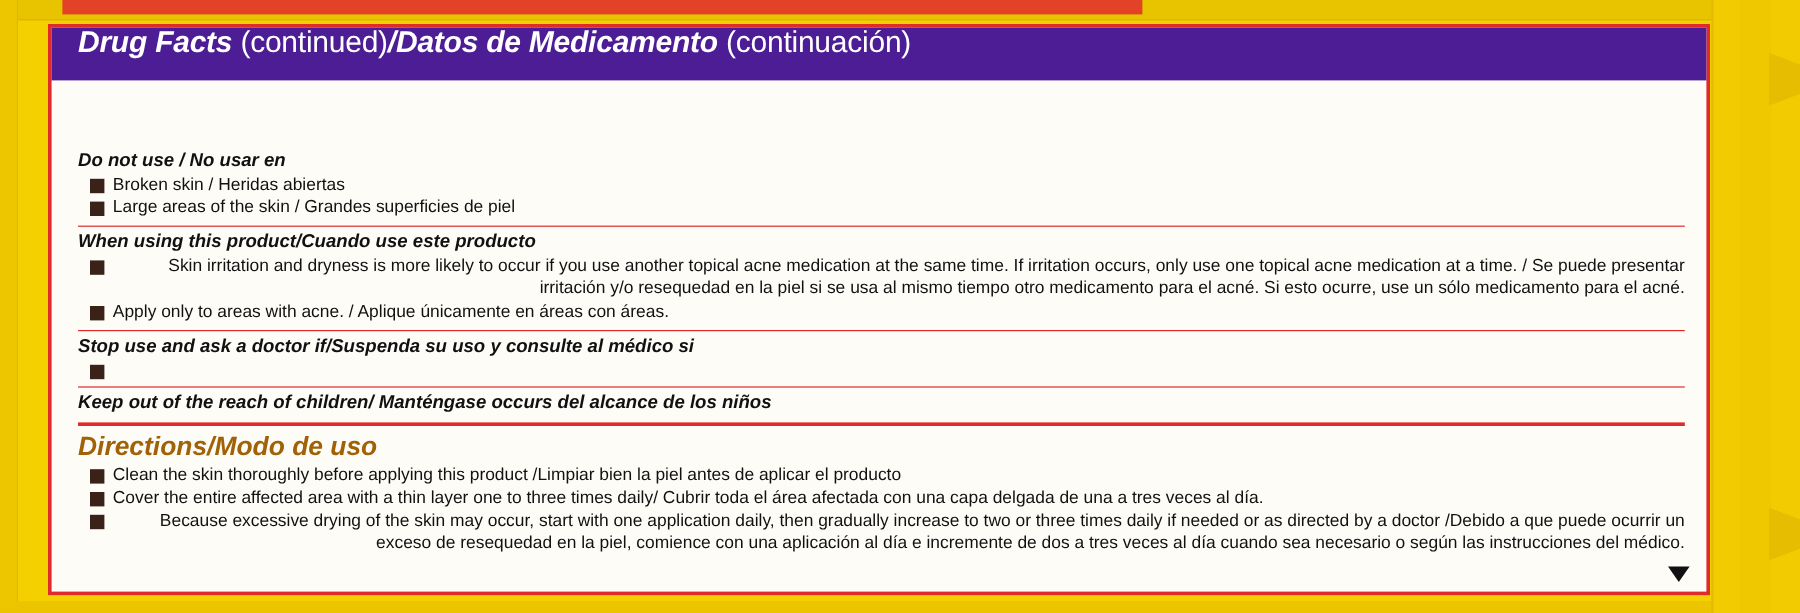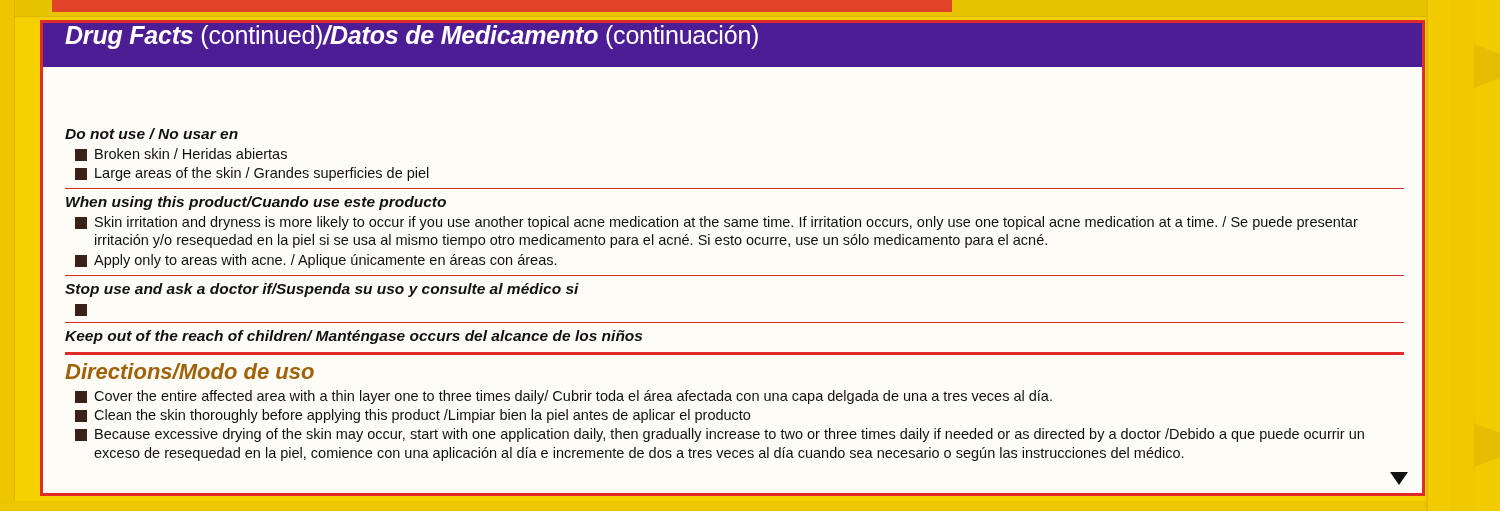--- a/index.html
+++ b/index.html
@@ -157,20 +157,21 @@
   }
   .rule.thick {
     border-top: 3px solid #e02b2b;
     margin: 7px 0 5px 0;
   }
 
   .bullet-row {
     display: flex;
     align-items: flex-start;
     margin: 1px 0 1px 0;
+    text-align: right;
   }
   .bullet-sq {
     flex: 0 0 auto;
     width: 12px;
     height: 12px;
     background: #3a2218;
     margin: 4px 7px 0 10px;
   }
   .bullet-text {
     font-size: 14.5px;
@@ -269,25 +270,25 @@
       <div>
         <div class="section-head">Keep out of the reach of children/ Manténgase occurs del alcance de los niños</div>
       </div>
 
       <hr class="rule thick">
 
       <div class="dir-bullets">
         <div class="directions-head">Directions/Modo de uso</div>
         <div class="bullet-row">
           <span class="bullet-sq"></span>
+          <span class="bullet-text">Clean the skin thoroughly before applying this product /Limpiar bien la piel antes de aplicar el producto</span>
+        </div>
+        <div class="bullet-row">
+          <span class="bullet-sq"></span>
           <span class="bullet-text">Cover the entire affected area with a thin layer one to three times daily/ Cubrir toda el área afectada con una capa delgada de una a tres veces al día.</span>
-        </div>
-        <div class="bullet-row">
-          <span class="bullet-sq"></span>
-          <span class="bullet-text">Clean the skin thoroughly before applying this product /Limpiar bien la piel antes de aplicar el producto</span>
         </div>
         <div class="bullet-row">
           <span class="bullet-sq"></span>
           <span class="bullet-text">Because excessive drying of the skin may occur, start with one application daily, then gradually increase to two or three times daily if needed or as directed by a doctor /Debido a que puede ocurrir un exceso de resequedad en la piel, comience con una aplicación al día e incremente de dos a tres veces al día cuando sea necesario o según las instrucciones del médico.</span>
         </div>
       </div>
 
     </div>
 
     <div class="arrow-down"></div>

